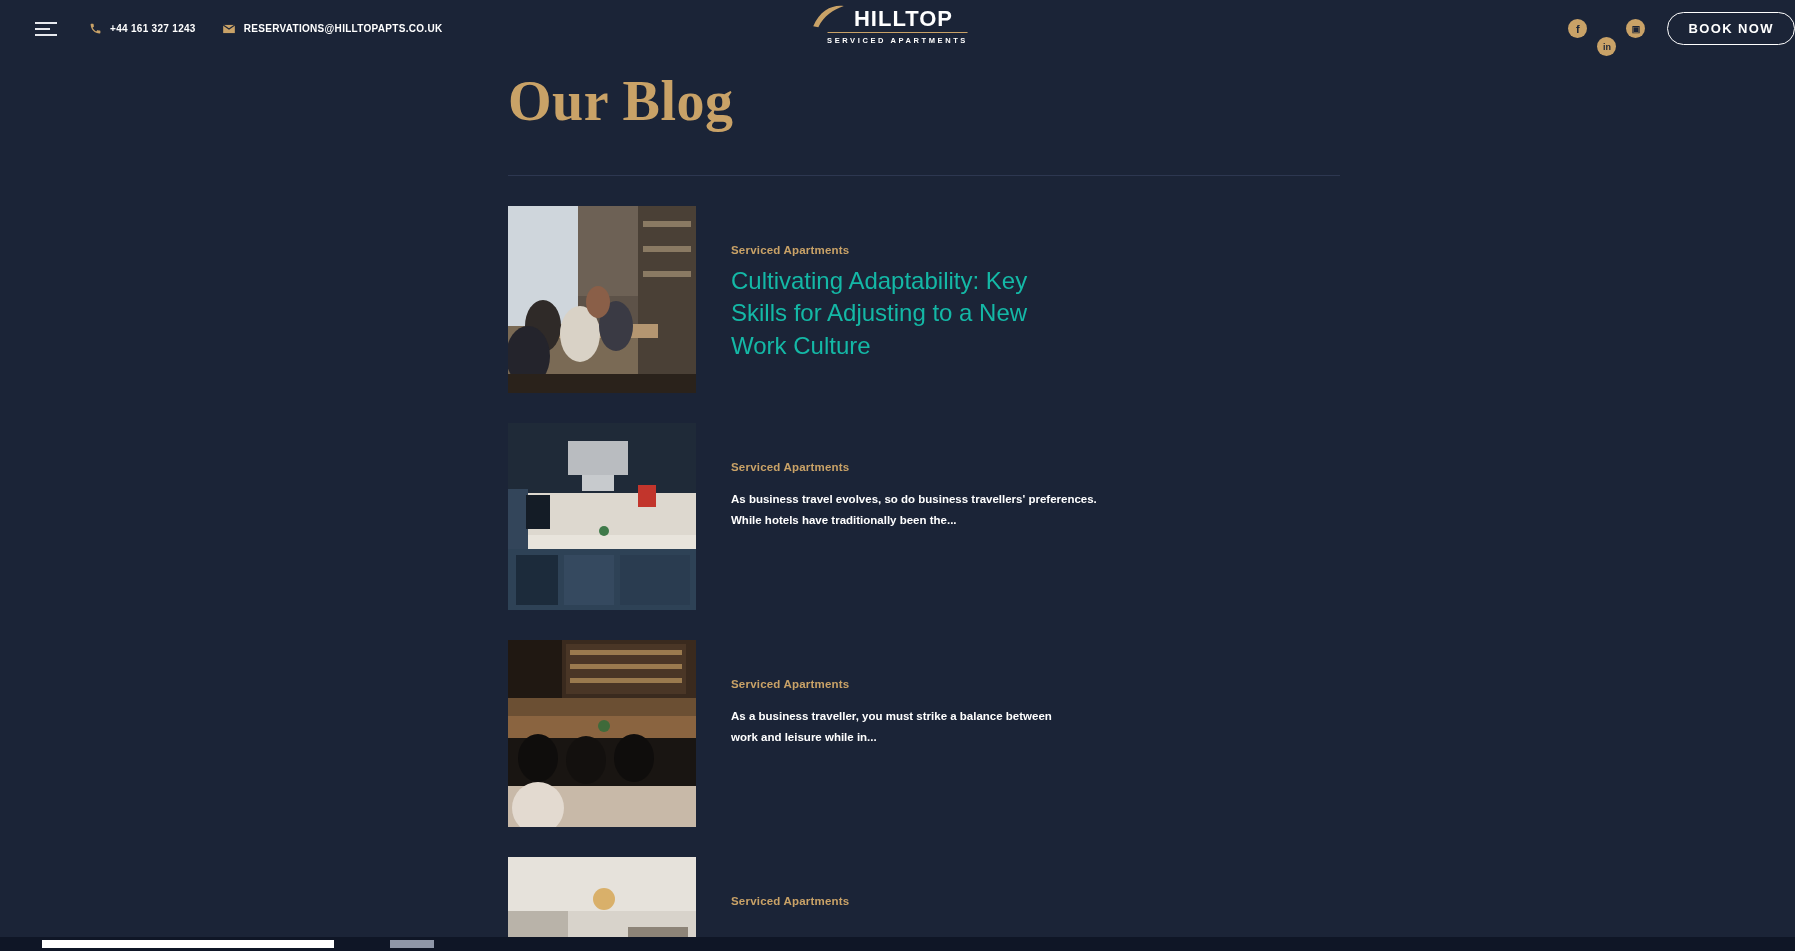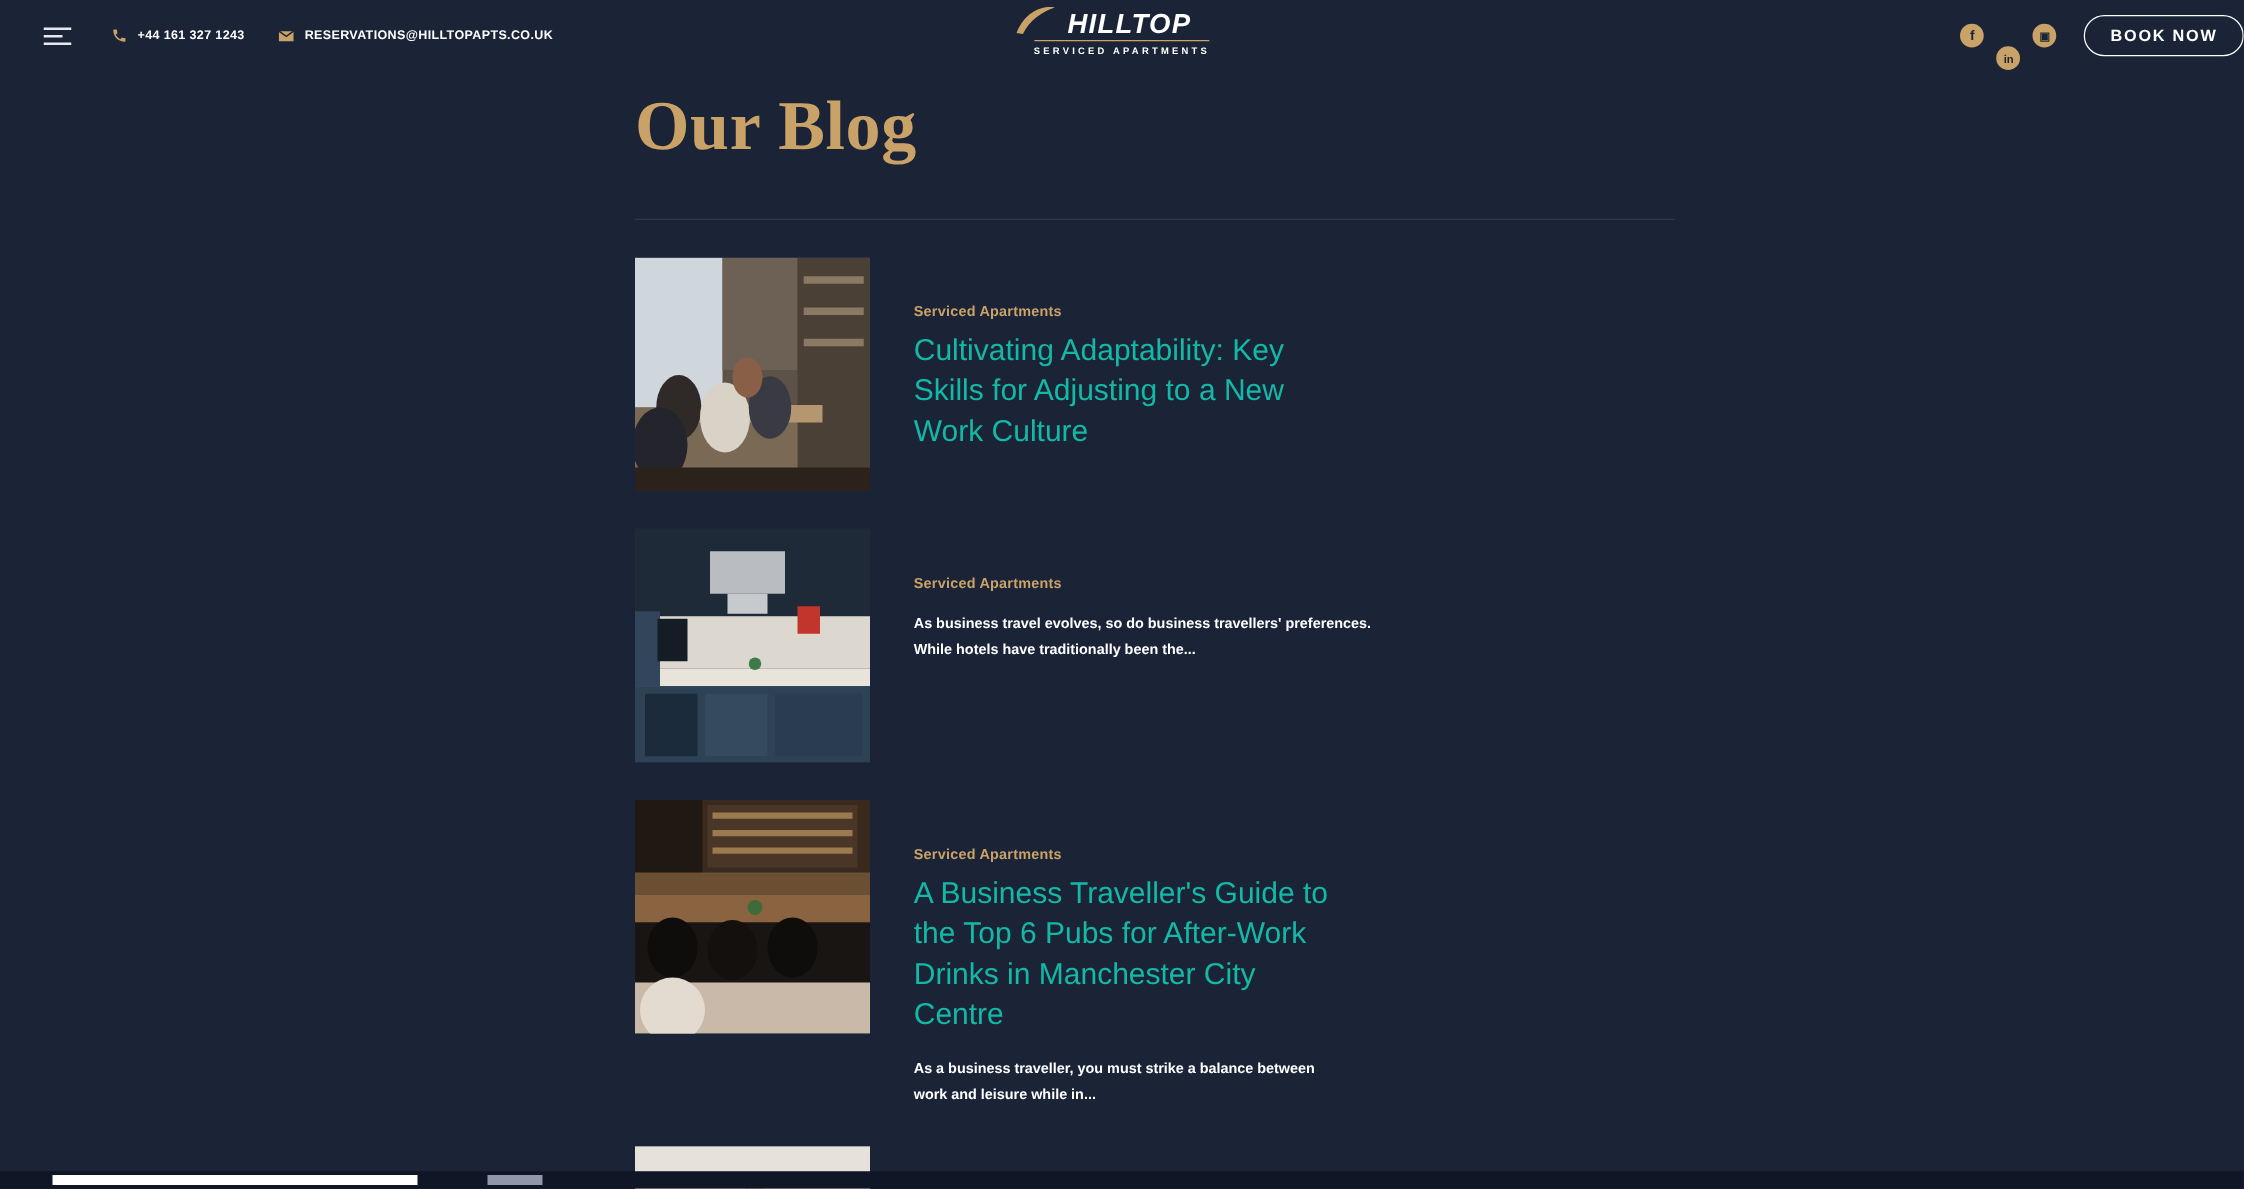--- a/index.html
+++ b/index.html
@@ -71,21 +71,20 @@
   }
   .logo-main {
     font-family: "Liberation Sans", sans-serif;
     font-size: 22px;
     letter-spacing: 1px;
     color: #ffffff;
     font-weight: 700;
     line-height: 1;
     position: relative;
     padding-left: 12px;
-    font-style: italic;
   }
   .logo-swoosh {
     position: absolute;
     left: -16px;
     top: -4px;
     width: 34px;
     height: 26px;
   }
   .logo-sub {
     font-size: 7.5px;
@@ -358,21 +357,20 @@
           <ellipse cx="30" cy="118" rx="20" ry="24" fill="#0f0d0c"></ellipse>
           <ellipse cx="78" cy="120" rx="20" ry="24" fill="#13100e"></ellipse>
           <ellipse cx="126" cy="118" rx="20" ry="24" fill="#0f0d0c"></ellipse>
           <rect x="0" y="146" width="188" height="41" fill="#c8b9a8"></rect>
           <ellipse cx="30" cy="168" rx="26" ry="26" fill="#e3dad0"></ellipse>
           <circle cx="96" cy="86" r="6" fill="#3f6a3a"></circle>
         </svg>
       </div>
       <div class="post-body">
         <div class="post-cat">Serviced Apartments</div>
-        <div class="post-title" style="max-width:340px;">A Business Traveller's Guide to the Top 6 Pubs for After-Work Drinks in Manchester City Centre</div>
         <div class="post-excerpt" style="max-width:345px;">As a business traveller, you must strike a balance between work and leisure while in...</div>
       </div>
     </div>
 
     <div class="post">
       <div class="thumb">
         <svg viewBox="0 0 188 187" preserveAspectRatio="none">
           <rect width="188" height="187" fill="#cfcac2"></rect>
           <rect x="0" y="0" width="188" height="54" fill="#e6e2db"></rect>
           <rect x="0" y="54" width="60" height="133" fill="#b9b3a9"></rect>

